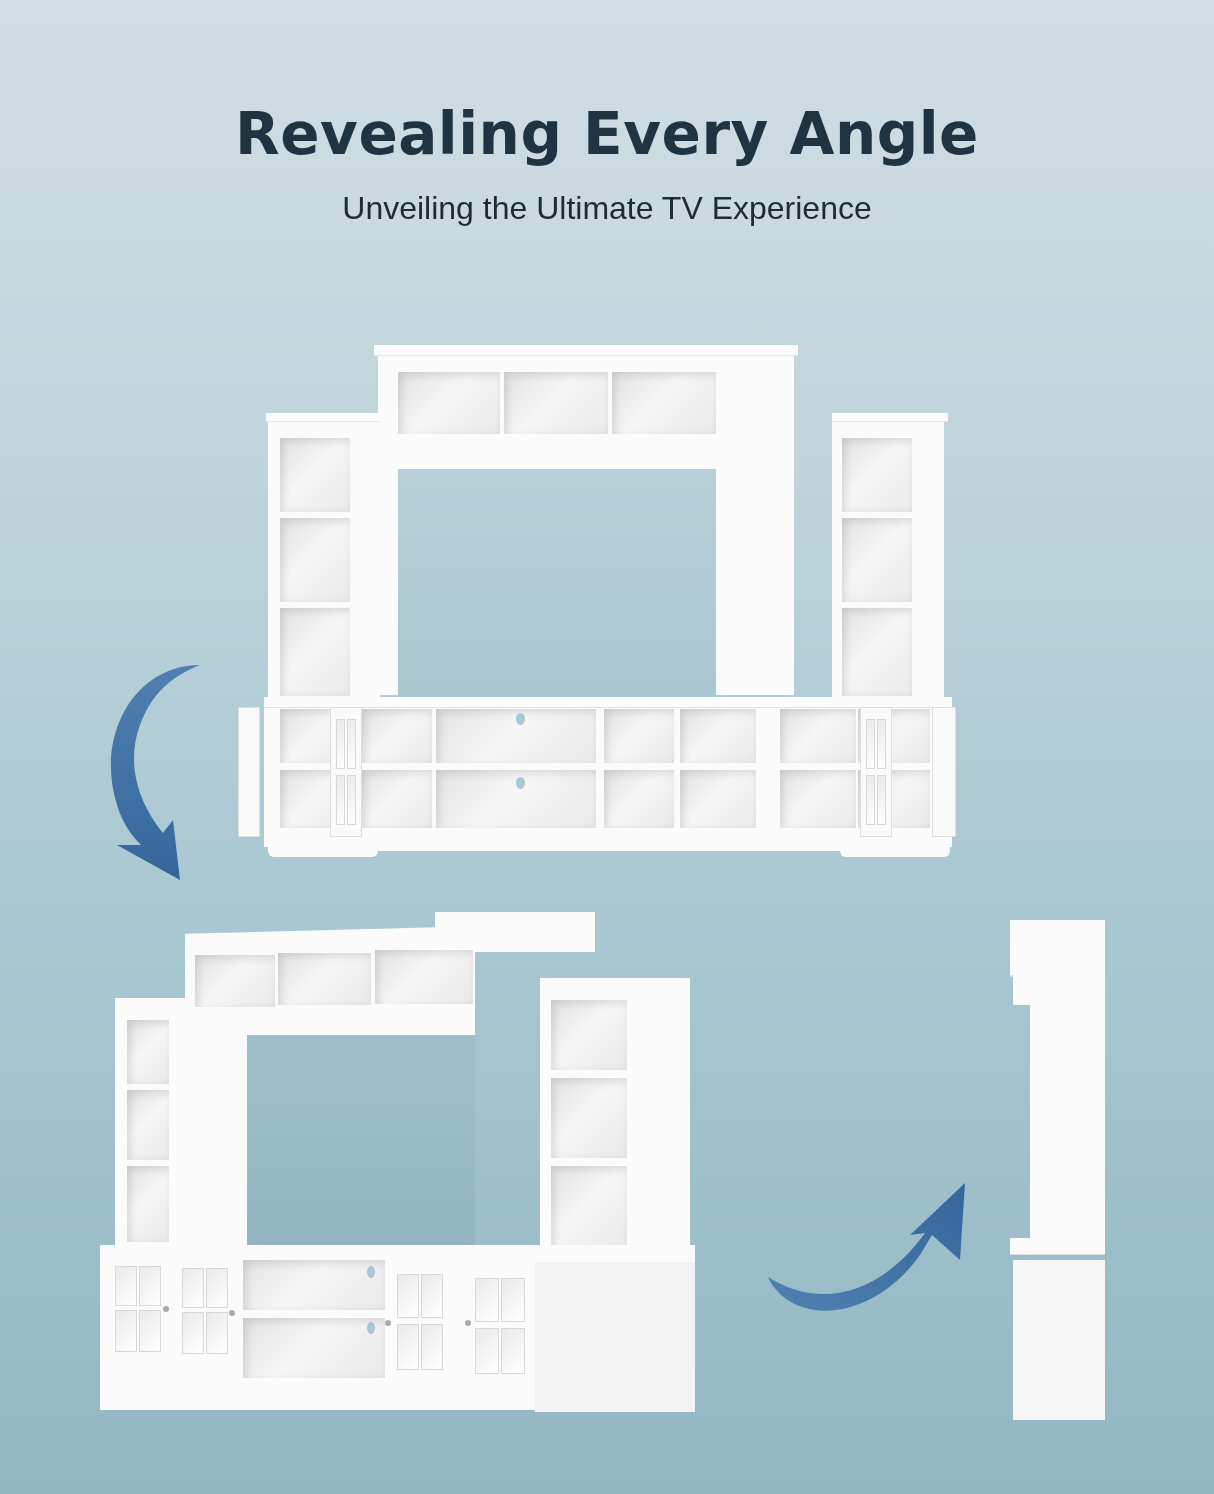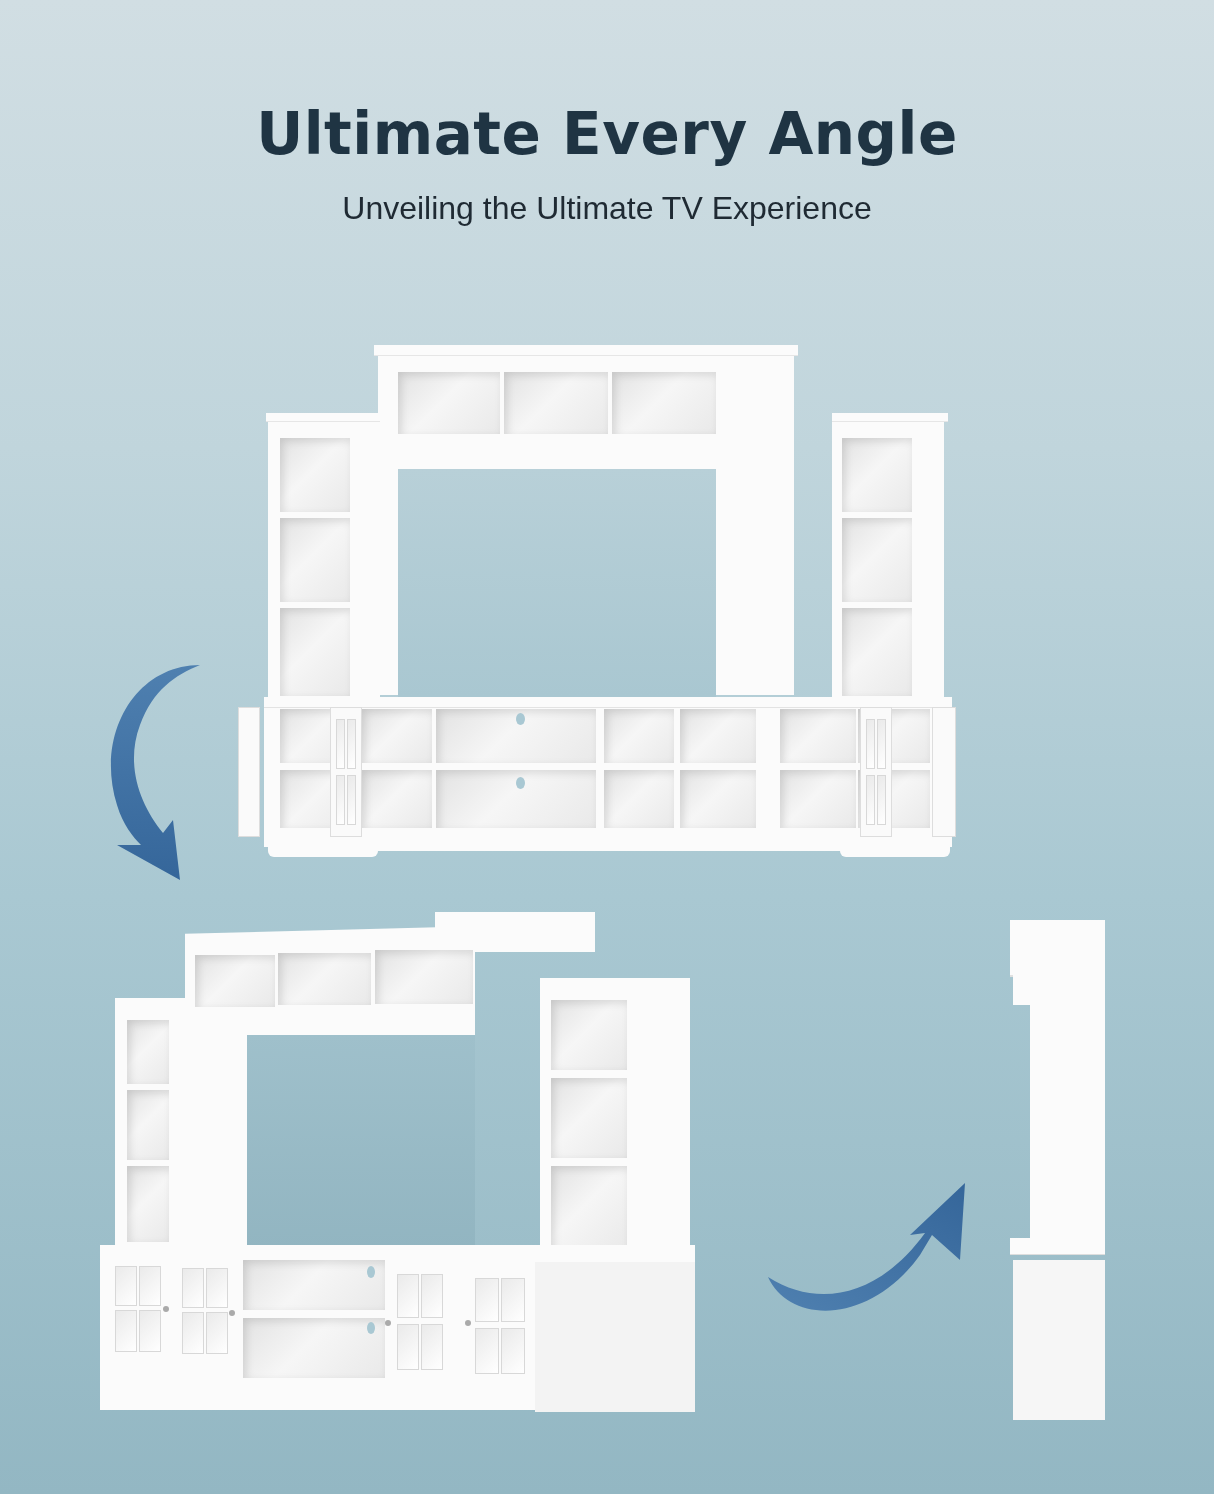--- a/index.html
+++ b/index.html
@@ -14,21 +14,21 @@
   .w{background:#fbfbfb;}
   .cell{position:absolute;background:linear-gradient(135deg,#e2e2e2 0%,#f6f6f6 45%,#e9e9e9 100%);box-shadow:inset 3px 3px 8px rgba(0,0,0,0.12);}
   .hole{position:absolute;background:#a9c8d3;border-radius:50%;}
   .door{position:absolute;background:#fafafa;border:1px solid #ddd;}
   .pane{position:absolute;background:linear-gradient(135deg,#eaeaea,#ffffff);border:1px solid #d8d8d8;}
   .knob{position:absolute;width:6px;height:6px;border-radius:50%;background:#aaa;}
 </style>
 </head>
 <body>
 
-<div class="title">Ultimate Every Angle</div>
+<div class="title">Revealing Every Angle</div>
 <div class="subtitle">Unveiling the Ultimate TV Experience</div>
 
 <div class="abs" style="left:260px;top:345px;width:700px;height:520px;">
 
   <div class="abs w" style="left:118px;top:0;width:416px;height:350px;"></div>
   <div class="abs w" style="left:114px;top:0;width:424px;height:10px;border-bottom:1px solid #e6e6e6;"></div>
   <div class="cell" style="left:138px;top:27px;width:102px;height:62px;"></div>
   <div class="cell" style="left:244px;top:27px;width:104px;height:62px;"></div>
   <div class="cell" style="left:352px;top:27px;width:104px;height:62px;"></div>
   <div class="abs" style="left:138px;top:124px;width:318px;height:228px;background:linear-gradient(180deg,#b8d0d8,#a9c7d1);"></div>

